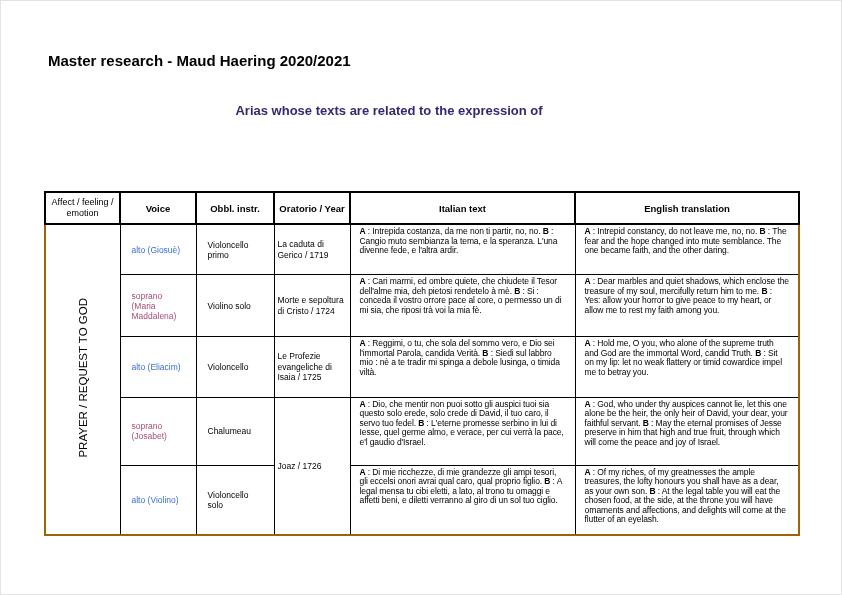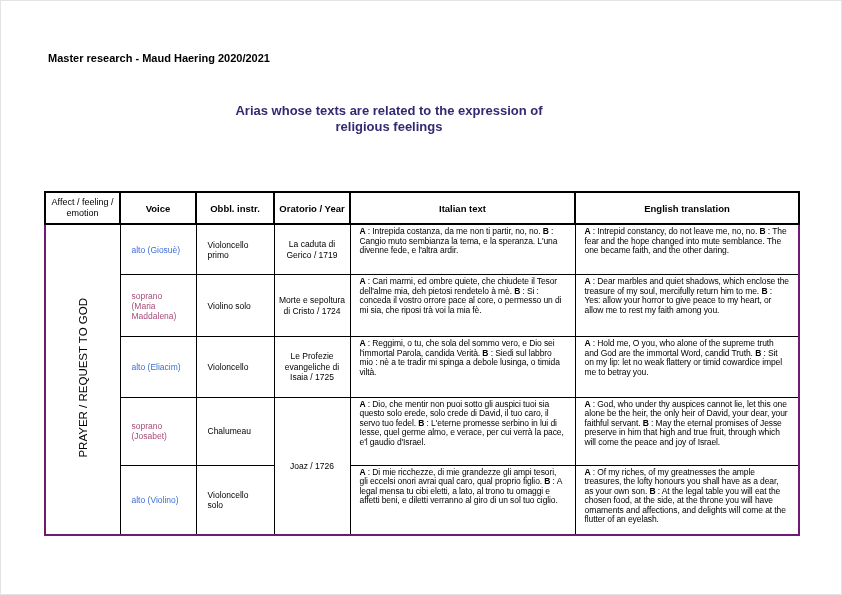--- a/index.html
+++ b/index.html
@@ -12,38 +12,38 @@
     overflow: hidden;
   }
   .page {
     position: absolute; inset: 0;
     background: #fff;
     border: 1px solid #e3e3e3;
   }
   .doc-header {
     position: absolute;
     left: 47px; top: 51px;
-    font-size: 11px;
+    font-size: 15px;
     font-weight: bold;
   }
   .doc-title {
     position: absolute;
     top: 102px; left: 0; width: 770px;
     text-align: center;
     font-weight: bold;
     font-size: 13px;
     line-height: 16px;
     padding-left: 6px;
   }
   table.arias-table {
     position: absolute;
     left: 43px; top: 190px;
     border-collapse: collapse;
     table-layout: fixed;
-    border: 2px solid #701a75;
+    border: 2px solid #a16207;
   }
   .arias-table th, .arias-table td {
     border: 1px solid #000;
     overflow: hidden;
   }
   .arias-table thead th {
     border-width: 2px;
     font-size: 9.5px;
     line-height: 11px;
     font-weight: bold;
@@ -72,41 +72,40 @@
     line-height: 10px;
     padding: 2px 11px;
     vertical-align: middle;
     text-align: left;
   }
   td.oratorio-cell {
     font-size: 8.5px;
     line-height: 10.5px;
     padding: 14px 3px;
     vertical-align: middle;
-    text-align: center;
+    text-align: left;
   }
   td.text-cell {
     font-size: 8.5px;
     line-height: 9.6px;
     letter-spacing: -0.1px;
     padding: 2px 9px;
     vertical-align: top;
     text-align: left;
   }
 </style>
 </head>
 <body>
 
 <div class="page">
 
   <div class="doc-header">Master research - Maud Haering 2020/2021</div>
 
   <div class="doc-title" style="color: rgb(49, 42, 114);">
     <div>Arias whose texts are related to the expression of</div>
-    <div>religious feelings</div>
   </div>
 
   <table class="arias-table">
     <colgroup>
       <col style="width:75px">
       <col style="width:76px">
       <col style="width:78px">
       <col style="width:76px">
       <col style="width:225px">
       <col style="width:224px">

